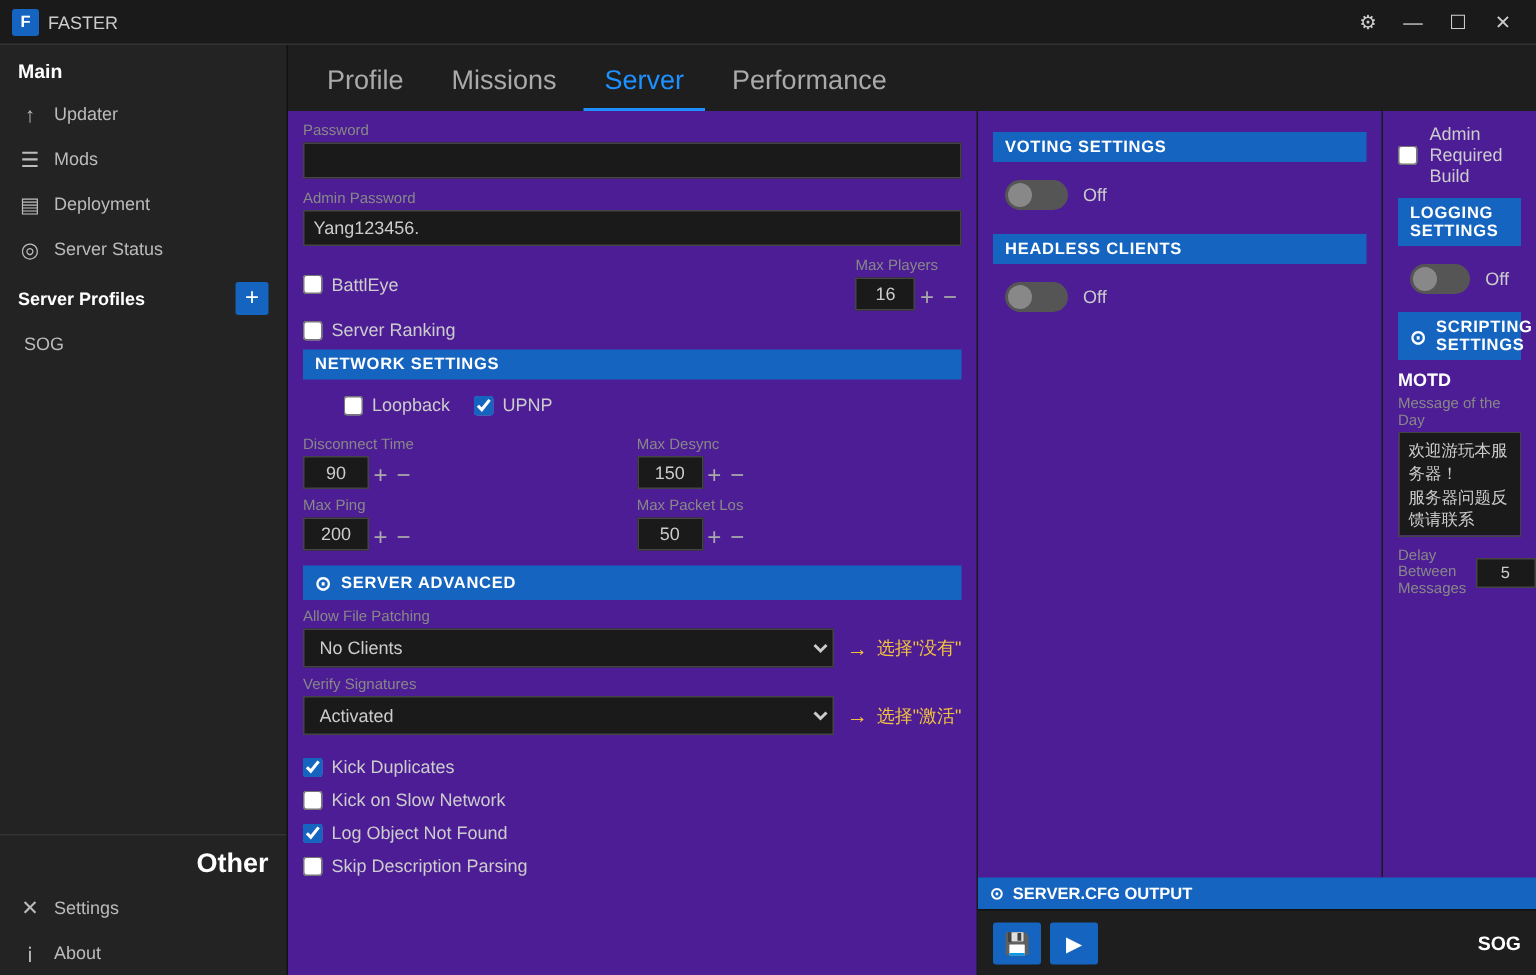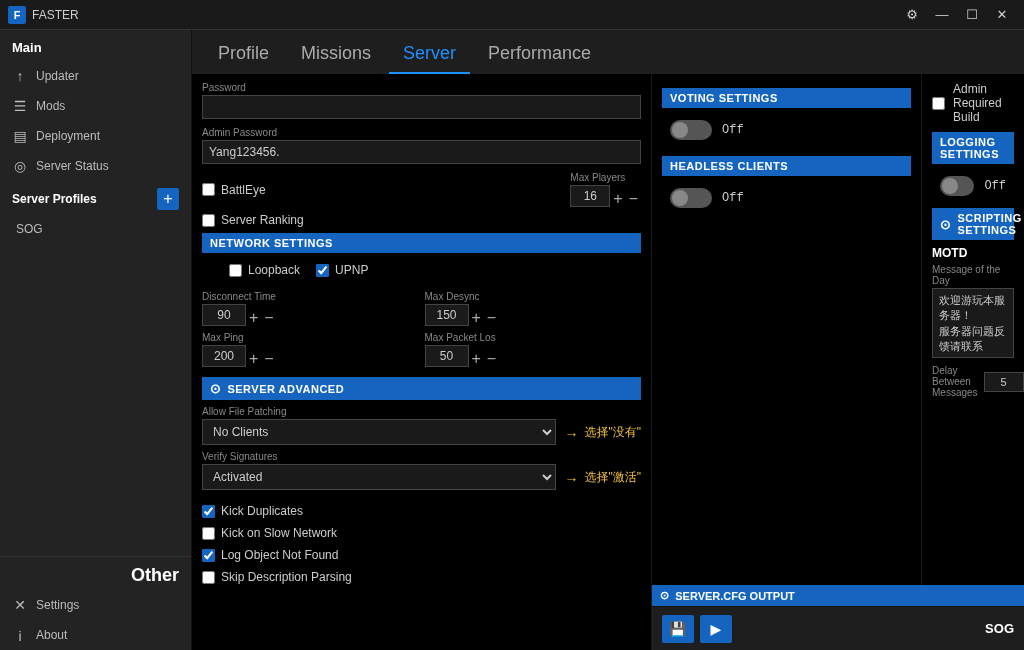--- a/index.html
+++ b/index.html
@@ -93,21 +93,21 @@
     .sidebar-spacer { flex: 1; }
     .sidebar-bottom-section { border-top: 1px solid #333; }
     .sidebar-bottom-title {
       color: #fff; font-weight: bold;
       padding: 8px 12px 4px; font-size: 18px; text-align: right;
     }
 
     
     #content {
       flex: 1;
-      background: #000000;
+      background: #4c1d95;
       display: flex;
       flex-direction: column;
       overflow: hidden;
     }
 
     
     #tabs {
       background: #1e1e1e;
       display: flex;
       align-items: flex-end;
@@ -191,21 +191,20 @@
       font-size: 16px;
       cursor: pointer;
       padding: 0 3px;
       line-height: 1;
     }
 
     
     .toggle-row {
       display: flex; align-items: center; gap: 10px;
       padding: 6px 8px;
-      font-family: Liberation Mono, monospace;
     }
     .toggle {
       position: relative; width: 42px; height: 20px;
       display: inline-block;
     }
     .toggle-slider {
       position: absolute; inset: 0;
       background: #555; border-radius: 10px;
       cursor: pointer;
     }

